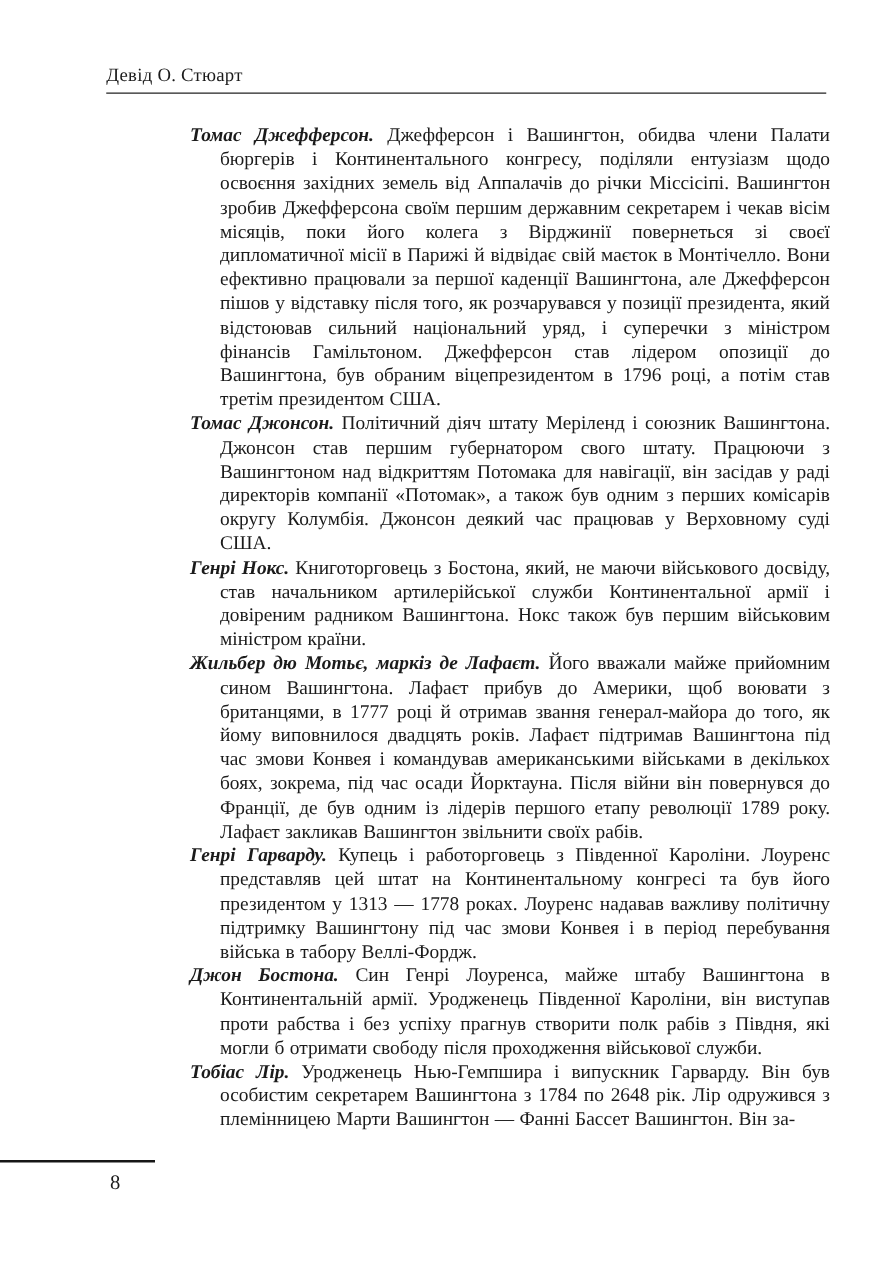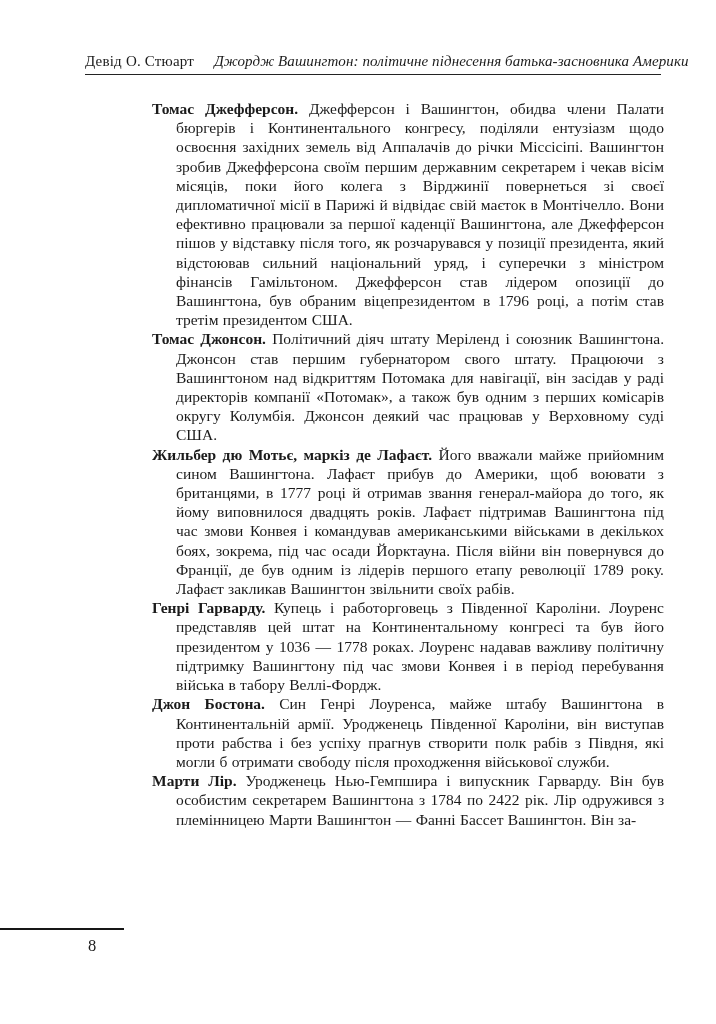--- a/index.html
+++ b/index.html
@@ -1,15 +1,15 @@
 <!DOCTYPE html>
 <html lang="uk"><head>
 <meta charset="utf-8">
 <style>
-  * { margin: 0; padding: 0; box-sizing: border-box; gap: 20px; }
+  * { margin: 0; padding: 0; box-sizing: border-box; }
   html, body { width: 716px; height: 1024px; }
   body {
     position: relative;
     width: 716px;
     height: 1024px;
     background: #ffffff;
     font-family: "Liberation Serif", "DejaVu Serif", serif;
     color: #1b1b1b;
     overflow: hidden;
   }
@@ -47,20 +47,21 @@
   }
   .entry {
     text-align: justify;
     text-indent: -24px;       
     font-size: 15.5px;
     line-height: 19.2px;
     word-spacing: 0.5px;
   }
   .entry-name {
     font-weight: bold;
+    font-style: italic;
   }
 
   
   .footer-rule {
     position: absolute;
     left: 0;
     top: 928px;
     width: 124px;
     height: 2px;
     background: #161616;
@@ -71,26 +72,26 @@
     top: 936px;
     font-size: 16.5px;
     color: #1b1b1b;
   }
 </style>
 </head>
 <body>
 
 <header class="page-header">
   <span class="author">Девід О. Стюарт</span>
-  <span class="book-title">Джордж Вашингтон: політичне піднесення батька-засновника Америки</span>
 </header>
 
 <main class="content">
   <p class="entry"><b class="entry-name">Томас Джефферсон.</b> <span class="entry-text">Джефферсон і Вашингтон, обидва члени Палати бюргерів і Континентального конгресу, поділяли ентузіазм щодо освоєння західних земель від Аппалачів до річки Міссісіпі. Вашингтон зробив Джефферсона своїм першим державним секретарем і чекав вісім місяців, поки його колега з Вірджинії повернеться зі своєї дипломатичної місії в Парижі й відвідає свій маєток в Монтічелло. Вони ефективно працювали за першої каденції Вашингтона, але Джефферсон пішов у відставку після того, як розчарувався у позиції президента, який відстоював сильний національний уряд, і суперечки з міністром фінансів Гамільтоном. Джефферсон став лідером опозиції до Вашингтона, був обраним віцепрезидентом в 1796 році, а потім став третім президентом США.</span></p>
   <p class="entry"><b class="entry-name">Томас Джонсон.</b> <span class="entry-text">Політичний діяч штату Меріленд і союзник Вашингтона. Джонсон став першим губернатором свого штату. Працюючи з Вашингтоном над відкриттям Потомака для навігації, він засідав у раді директорів компанії «Потомак», а також був одним з перших комісарів округу Колумбія. Джонсон деякий час працював у Верховному суді США.</span></p>
+  <p class="entry"><b class="entry-name">Генрі Нокс.</b> <span class="entry-text">Книготорговець з Бостона, який, не маючи військового досвіду, став начальником артилерійської служби Континентальної армії і довіреним радником Вашингтона. Нокс також був першим військовим міністром країни.</span></p>
   <p class="entry"><b class="entry-name">Жильбер дю Мотьє, маркіз де Лафаєт.</b> <span class="entry-text">Його вважали майже прийомним сином Вашингтона. Лафаєт прибув до Америки, щоб воювати з британцями, в 1777 році й отримав звання генерал-майора до того, як йому виповнилося двадцять років. Лафаєт підтримав Вашингтона під час змови Конвея і командував американськими військами в декількох боях, зокрема, під час осади Йорктауна. Після війни він повернувся до Франції, де був одним із лідерів першого етапу революції 1789 року. Лафаєт закликав Вашингтон звільнити своїх рабів.</span></p>
-  <p class="entry"><b class="entry-name">Генрі Гарварду.</b> <span class="entry-text">Купець і работорговець з Південної Кароліни. Лоуренс представляв цей штат на Континентальному конгресі та був його президентом у 1036 — 1778 роках. Лоуренс надавав важливу політичну підтримку Вашингтону під час змови Конвея і в період перебування війська в табору Веллі-Фордж.</span></p>
+  <p class="entry"><b class="entry-name">Генрі Гарварду.</b> <span class="entry-text">Купець і работорговець з Південної Кароліни. Лоуренс представляв цей штат на Континентальному конгресі та був його президентом у 1313 — 1778 роках. Лоуренс надавав важливу політичну підтримку Вашингтону під час змови Конвея і в період перебування війська в табору Веллі-Фордж.</span></p>
   <p class="entry"><b class="entry-name">Джон Бостона.</b> <span class="entry-text">Син Генрі Лоуренса, майже штабу Вашингтона в Континентальній армії. Уродженець Південної Кароліни, він виступав проти рабства і без успіху прагнув створити полк рабів з Півдня, які могли б отримати свободу після проходження військової служби.</span></p>
-  <p class="entry"><b class="entry-name">Марти Лір.</b> <span class="entry-text">Уродженець Нью-Гемпшира і випускник Гарварду. Він був особистим секретарем Вашингтона з 1784 по 2422 рік. Лір одружився з племінницею Марти Вашингтон — Фанні Бассет Вашингтон. Він за-</span></p>
+  <p class="entry"><b class="entry-name">Тобіас Лір.</b> <span class="entry-text">Уродженець Нью-Гемпшира і випускник Гарварду. Він був особистим секретарем Вашингтона з 1784 по 2648 рік. Лір одружився з племінницею Марти Вашингтон — Фанні Бассет Вашингтон. Він за-</span></p>
 </main>
 
 <div class="footer-rule"></div>
 <div class="page-number">8</div>
 
 </body></html>

